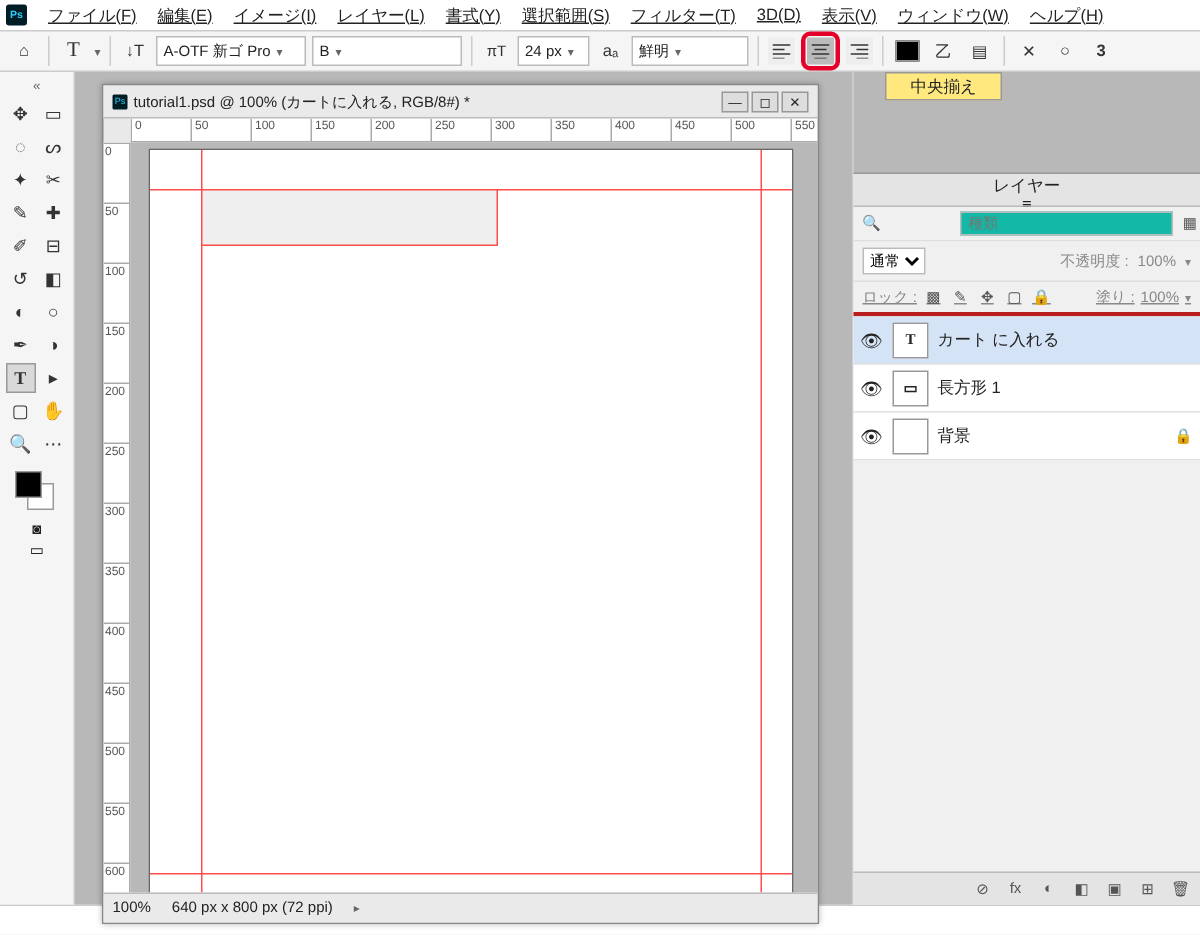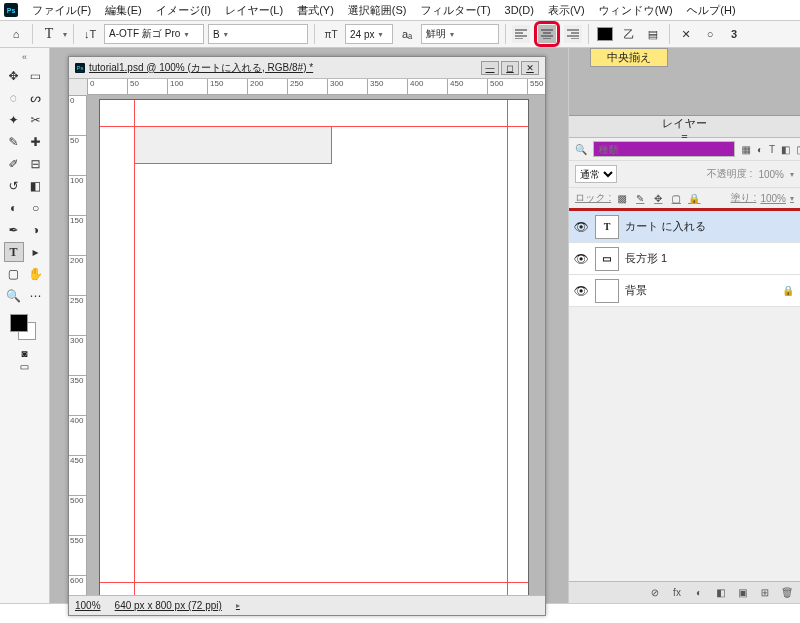--- a/index.html
+++ b/index.html
@@ -1,57 +1,57 @@
 <!DOCTYPE html>
 <html><head>
 <meta charset="utf-8">
 <style>
   * { box-sizing: border-box; margin: 0; padding: 0; font-family: "Meiryo", "MS PGothic", sans-serif; }
   body { background: #fff; width: 800px; height: 623px; overflow: hidden; font-size: 11px; color: #222; }
   .menubar { height: 20px; background: #fff; display: flex; align-items: center; padding: 0 4px; gap: 2px; border-bottom: 0px solid #ddd; }
   .menubar span.ps { width: 14px; height: 14px; background: #001d26; color: #3cf; font-size: 7px; font-weight: bold; display: inline-flex; align-items: center; justify-content: center; border-radius: 2px; margin-right: 6px;}
-  .menu-item { padding: 2px 6px; font-size: 11px; cursor: default; }
+  .menu-item { padding: 2px 6px; font-size: 11px; cursor: default; text-decoration: underline; }
   .optbar { height: 28px; background: #f5f5f5; border-top: 1px solid #ccc; border-bottom: 1px solid #ccc; display: flex; align-items: center; padding: 0 6px; gap: 4px; }
   .opt-icon { width: 20px; height: 20px; display: inline-flex; align-items: center; justify-content: center; color: #333; }
   .opt-sep { width: 1px; height: 20px; background: #ccc; margin: 0 2px; }
   .opt-combo { height: 20px; background: #fff; border: 1px solid #bbb; display: inline-flex; align-items: center; padding: 0 4px; font-size: 10px; position: relative; }
   .opt-combo .caret { margin-left: 4px; font-size: 8px; color: #666; }
   .align-btn { width: 18px; height: 18px; display: inline-flex; align-items: center; justify-content: center; background: #eee; }
   .align-highlight { border: 3px solid #e4002b; border-radius: 6px; padding: 1px; }
   .tooltip { position: absolute; top: 48px; left: 590px; background: #ffe97f; border: 1px solid #999; font-size: 11px; padding: 1px 16px; z-index: 50; }
   .workspace { display: flex; height: 555px; background: #b8b8b8; }
   .toolbox { width: 50px; background: #f5f5f5; border-right: 1px solid #ccc; padding: 4px 2px; display: flex; flex-direction: column; align-items: center; }
   .tool-grid { display: grid; grid-template-columns: 20px 20px; gap: 2px; }
   .tool { width: 20px; height: 20px; display: flex; align-items: center; justify-content: center; font-size: 12px; color: #333; border: 1px solid transparent; }
   .tool.active { background: #d9d9d9; border: 1px solid #999; }
   .swatches { margin-top: 8px; position: relative; width: 30px; height: 30px;}
   .swatch-fg { position: absolute; width: 18px; height: 18px; background: #000; border: 1px solid #999; top:0; left:0; z-index:2;}
   .swatch-bg { position: absolute; width: 18px; height: 18px; background: #fff; border: 1px solid #999; top:8px; left:8px; }
   .doc-area { flex: 1; position: relative; background: #b8b8b8; display: flex; justify-content: flex-start; padding: 8px 0 0 18px;}
-  .docwin { width: 478px; height: 560px; background: #e9e9e9; border: 1px solid #888; box-shadow: 0 0 4px rgba(0,0,0,.3); display: flex; flex-direction: column; text-decoration: underline; }
+  .docwin { width: 478px; height: 560px; background: #e9e9e9; border: 1px solid #888; box-shadow: 0 0 4px rgba(0,0,0,.3); display: flex; flex-direction: column; }
   .docwin-title { height: 22px; background: #eaeaea; border-bottom: 1px solid #bbb; display: flex; align-items: center; padding: 0 6px; font-size: 10px; }
   .docwin-title .spacer { flex: 1; }
   .win-btn { width: 18px; height: 14px; background: #ddd; border: 1px solid #999; margin-left: 2px; display:inline-flex;align-items:center;justify-content:center;font-size:9px;}
   .doc-body { flex: 1; display: flex; overflow: hidden; position: relative; }
   .ruler-top { position: absolute; top: 0; left: 18px; right: 0; height: 16px; background: #fff; border-bottom: 1px solid #aaa; font-size: 8px; overflow: hidden; white-space: nowrap; color:#555;}
   .ruler-top span { display:inline-block; width:40px; border-left:1px solid #aaa; padding-left:2px; height:16px; line-height:10px;}
   .ruler-left { position: absolute; top: 16px; left: 0; width: 18px; bottom: 0; background: #fff; border-right: 1px solid #aaa; font-size: 8px; overflow:hidden; color:#555;}
   .ruler-left div { height:40px; border-top:1px solid #aaa; padding:1px 1px; line-height:8px;}
   .canvas-wrap { position: absolute; top: 16px; left: 18px; right: 0; bottom: 0; background: #b8b8b8; overflow: hidden;}
   .canvas { position: absolute; top: 4px; left: 12px; width: 430px; height: 505px; background: #fff; border:1px solid #666;}
   .guide-v { position:absolute; top:0; bottom:0; width:1px; background:#ff4d4d;}
   .guide-h { position:absolute; left:0; right:0; height:1px; background:#ff4d4d;}
   .shape-rect { position:absolute; top:26px; left:34px; width:198px; height:38px; background:#efefef; border:1px solid #ff4d4d;}
   .shape-text { position:absolute; top:30px; left:38px; font-size:16px; font-weight:bold; color:#fff; background:#000; padding:1px 2px; letter-spacing:1px;}
   .doc-status { height: 20px; background: #eaeaea; border-top: 1px solid #bbb; display:flex; align-items:center; font-size:10px; padding:0 6px; gap:14px;}
   .panels { width: 232px; background: #f5f5f5; border-left: 1px solid #ccc; display: flex; flex-direction: column; }
   .panel-gap { height: 68px; background:#b8b8b8; border-bottom:1px solid #999;}
   .panel-tab { height: 22px; background: #e4e4e4; border-bottom: 1px solid #bbb; display:flex; align-items:center; padding:0 8px; font-size:11px; justify-content:space-between;flex-direction:column;}
   .panel-row { display:flex; align-items:center; padding:3px 6px; gap:6px; font-size:10px; background:#f0f0f0; border-bottom:1px solid #ddd;}
-  .panel-row input.search { flex:1; height:16px; border:1px solid #bbb; padding:0 4px; font-size:10px; background:#a21caf;}
+  .panel-row input.search { flex:1; height:16px; border:1px solid #bbb; padding:0 4px; font-size:10px; background:#14b8a6;margin-left:47px;}
   .mini-icon { width:14px; height:14px; display:inline-flex; align-items:center; justify-content:center; font-size:10px; color:#555;}
   .blend-row { display:flex; align-items:center; padding:4px 6px; gap:6px; font-size:10px; background:#f0f0f0; border-bottom:1px solid #ddd;}
   .blend-row select { height:18px; font-size:10px; border:1px solid #bbb; background:#fff;}
   .lock-row { display:flex; align-items:center; padding:3px 6px; gap:4px; font-size:10px; background:#f0f0f0; border-bottom:3px solid #b91c1c; color:#888;text-decoration:underline;}
   .layer-list { flex:0 0 auto; background:#fff;}
   .layer-item { display:flex; align-items:center; height:32px; border-bottom:1px solid #e0e0e0; padding:0 4px; gap:6px; font-size:11px;}
   .layer-item.selected { background:#d4e3f5;}
   .eye { width:16px; text-align:center; font-size:12px;}
   .thumb { width:24px; height:24px; background:#fff; border:1px solid #999; display:flex; align-items:center; justify-content:center; font-size:10px; font-weight:bold;}
   .panel-spacer { flex:1; background:#f0f0f0;}

